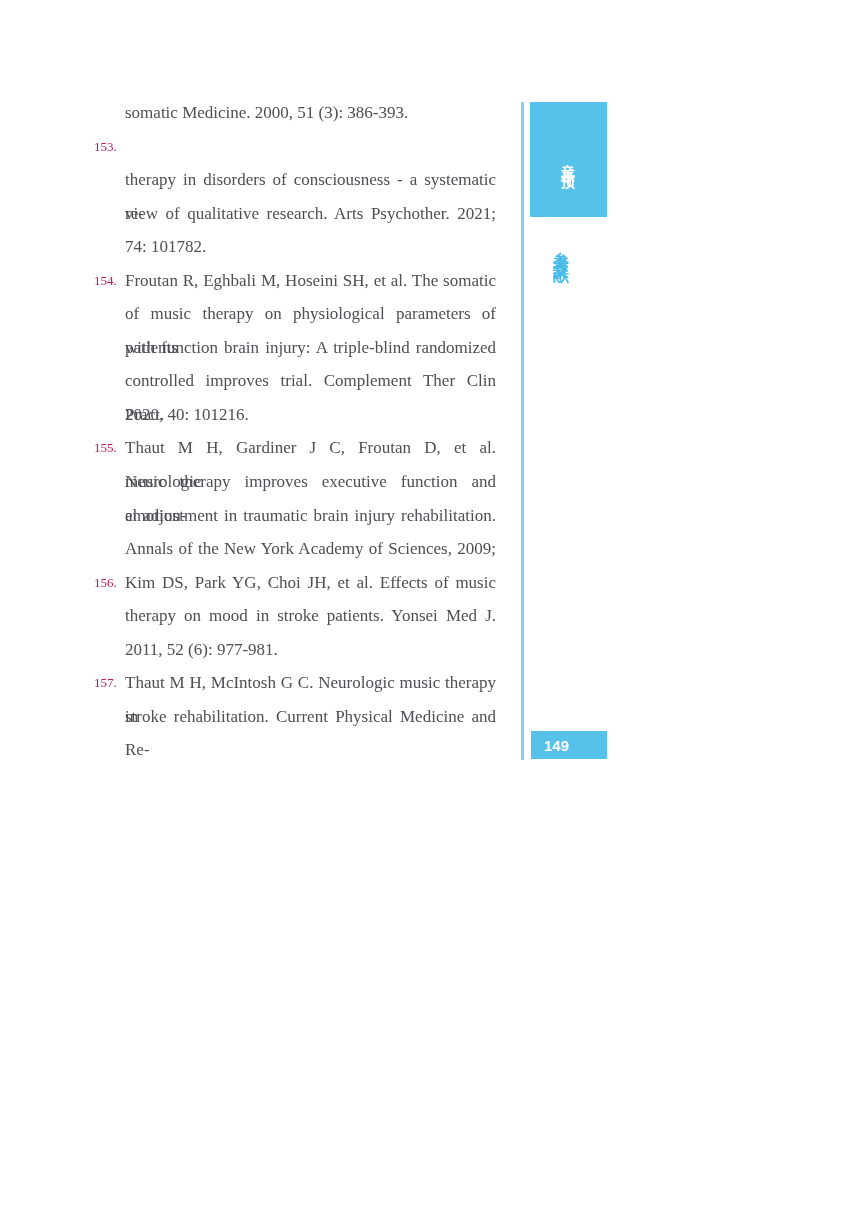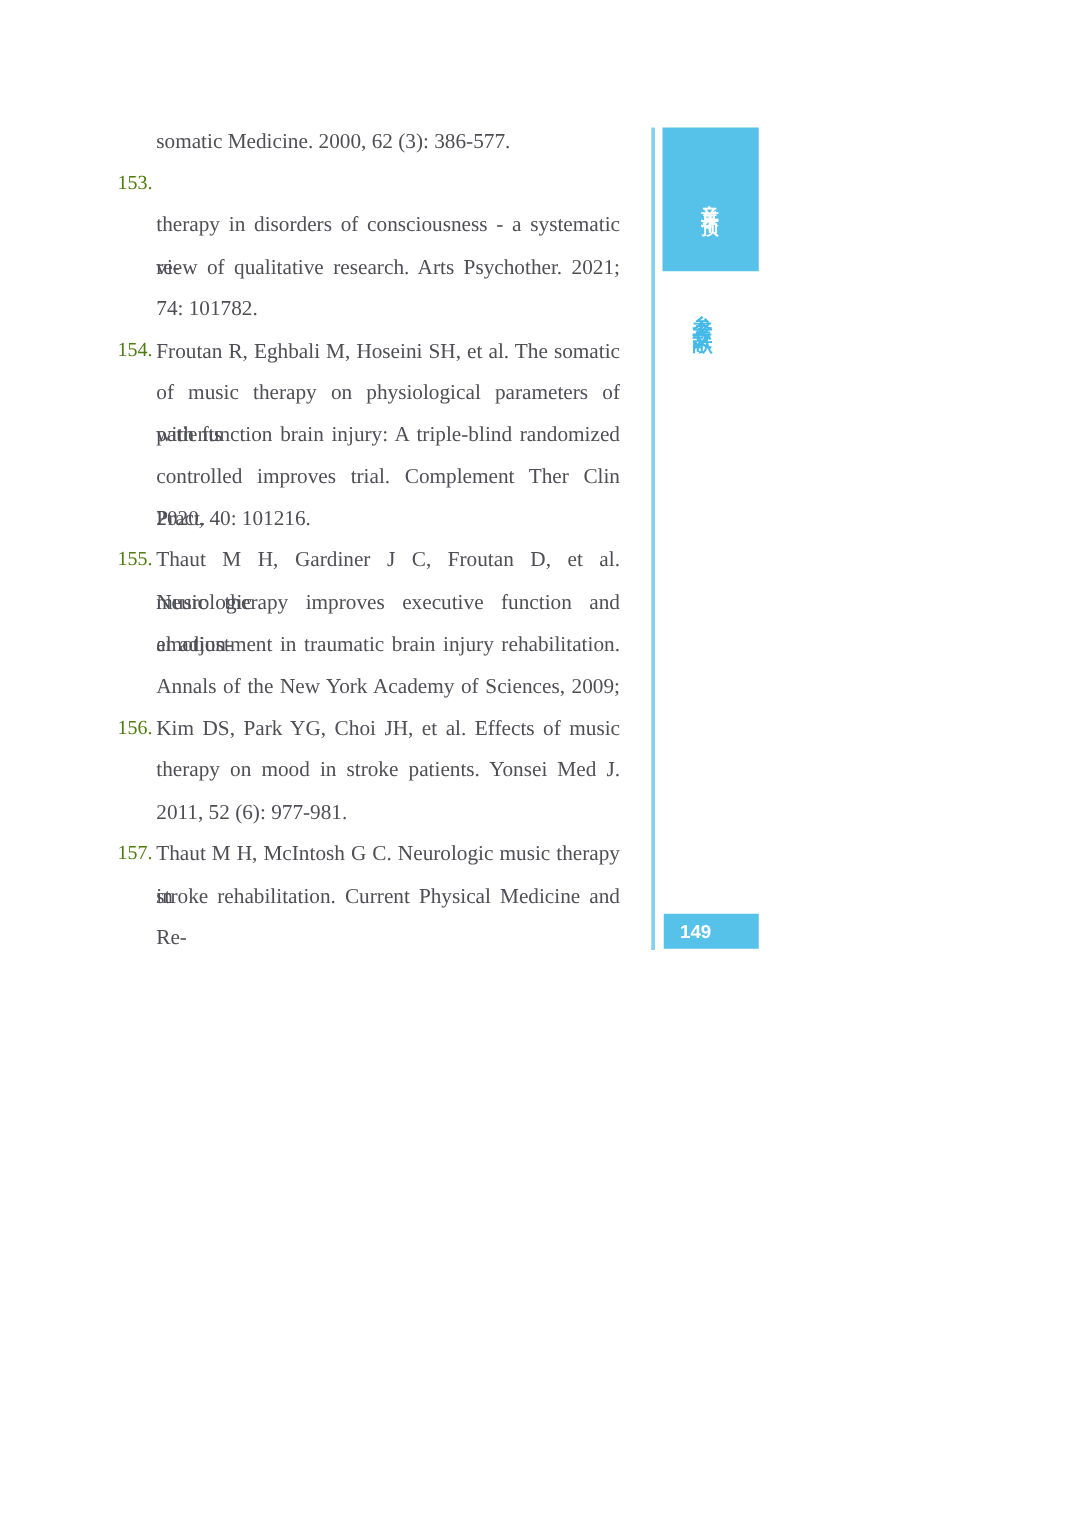--- a/index.html
+++ b/index.html
@@ -36,22 +36,22 @@
     text-align: justify;
     text-align-last: justify;
   }
   .ref-num {
     position: absolute;
     left: -31px;
     top: 0;
     width: 31px;
     height: 33.55px;
     line-height: 33.55px;
-    font-size: 16px;
-    color: #4d7c0f;
+    font-size: 13px;
+    color: #be185d;
     text-align: center;
   }
   
   .side-rule {
     position: absolute;
     left: 521px;
     top: 102px;
     width: 2.5px;
     height: 658px;
     background: #85d0ef;
@@ -110,21 +110,21 @@
     padding-left: 13px;
     box-sizing: border-box;
   }
 </style>
 </head>
 <body>
 
 <div class="page">
 
   <div class="text-column">
-    <div class="ref-line"><span class="ref-num"></span><span>somatic Medicine. 2000, 62 (3): 386-577.</span></div>
+    <div class="ref-line"><span class="ref-num"></span><span>somatic Medicine. 2000, 51 (3): 386-393.</span></div>
     <div class="ref-line j"><span class="ref-num">153.</span></div>
     <div class="ref-line j"><span class="ref-num"></span><span>therapy in disorders of consciousness - a systematic re-</span></div>
     <div class="ref-line j"><span class="ref-num"></span><span>view of qualitative research. Arts Psychother. 2021;</span></div>
     <div class="ref-line"><span class="ref-num"></span><span>74: 101782.</span></div>
     <div class="ref-line j"><span class="ref-num">154.</span><span>Froutan R, Eghbali M, Hoseini SH, et al. The somatic</span></div>
     <div class="ref-line j"><span class="ref-num"></span><span>of music therapy on physiological parameters of patients</span></div>
     <div class="ref-line j"><span class="ref-num"></span><span>with function brain injury: A triple-blind randomized</span></div>
     <div class="ref-line j"><span class="ref-num"></span><span>controlled improves trial. Complement Ther Clin Pract.</span></div>
     <div class="ref-line"><span class="ref-num"></span><span>2020, 40: 101216.</span></div>
     <div class="ref-line j"><span class="ref-num">155.</span><span>Thaut M H, Gardiner J C, Froutan D, et al. Neurologic</span></div>

